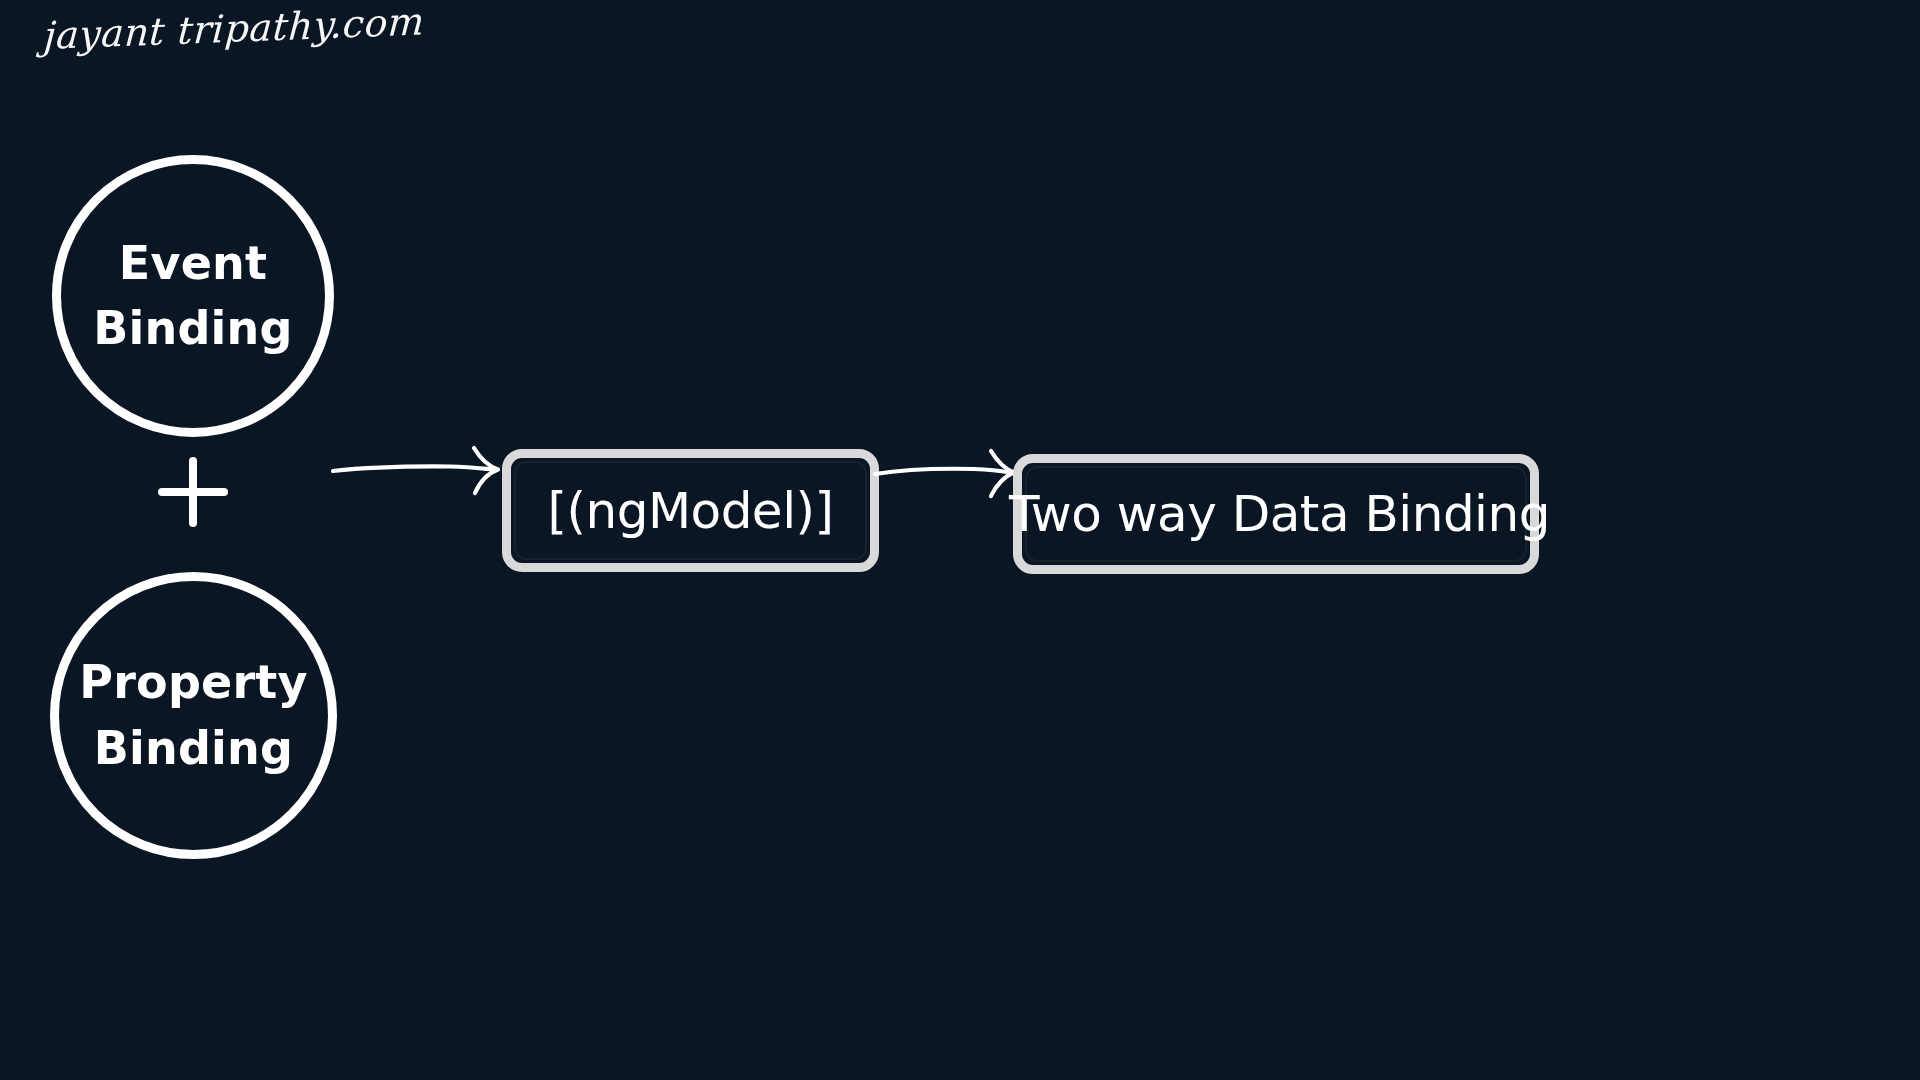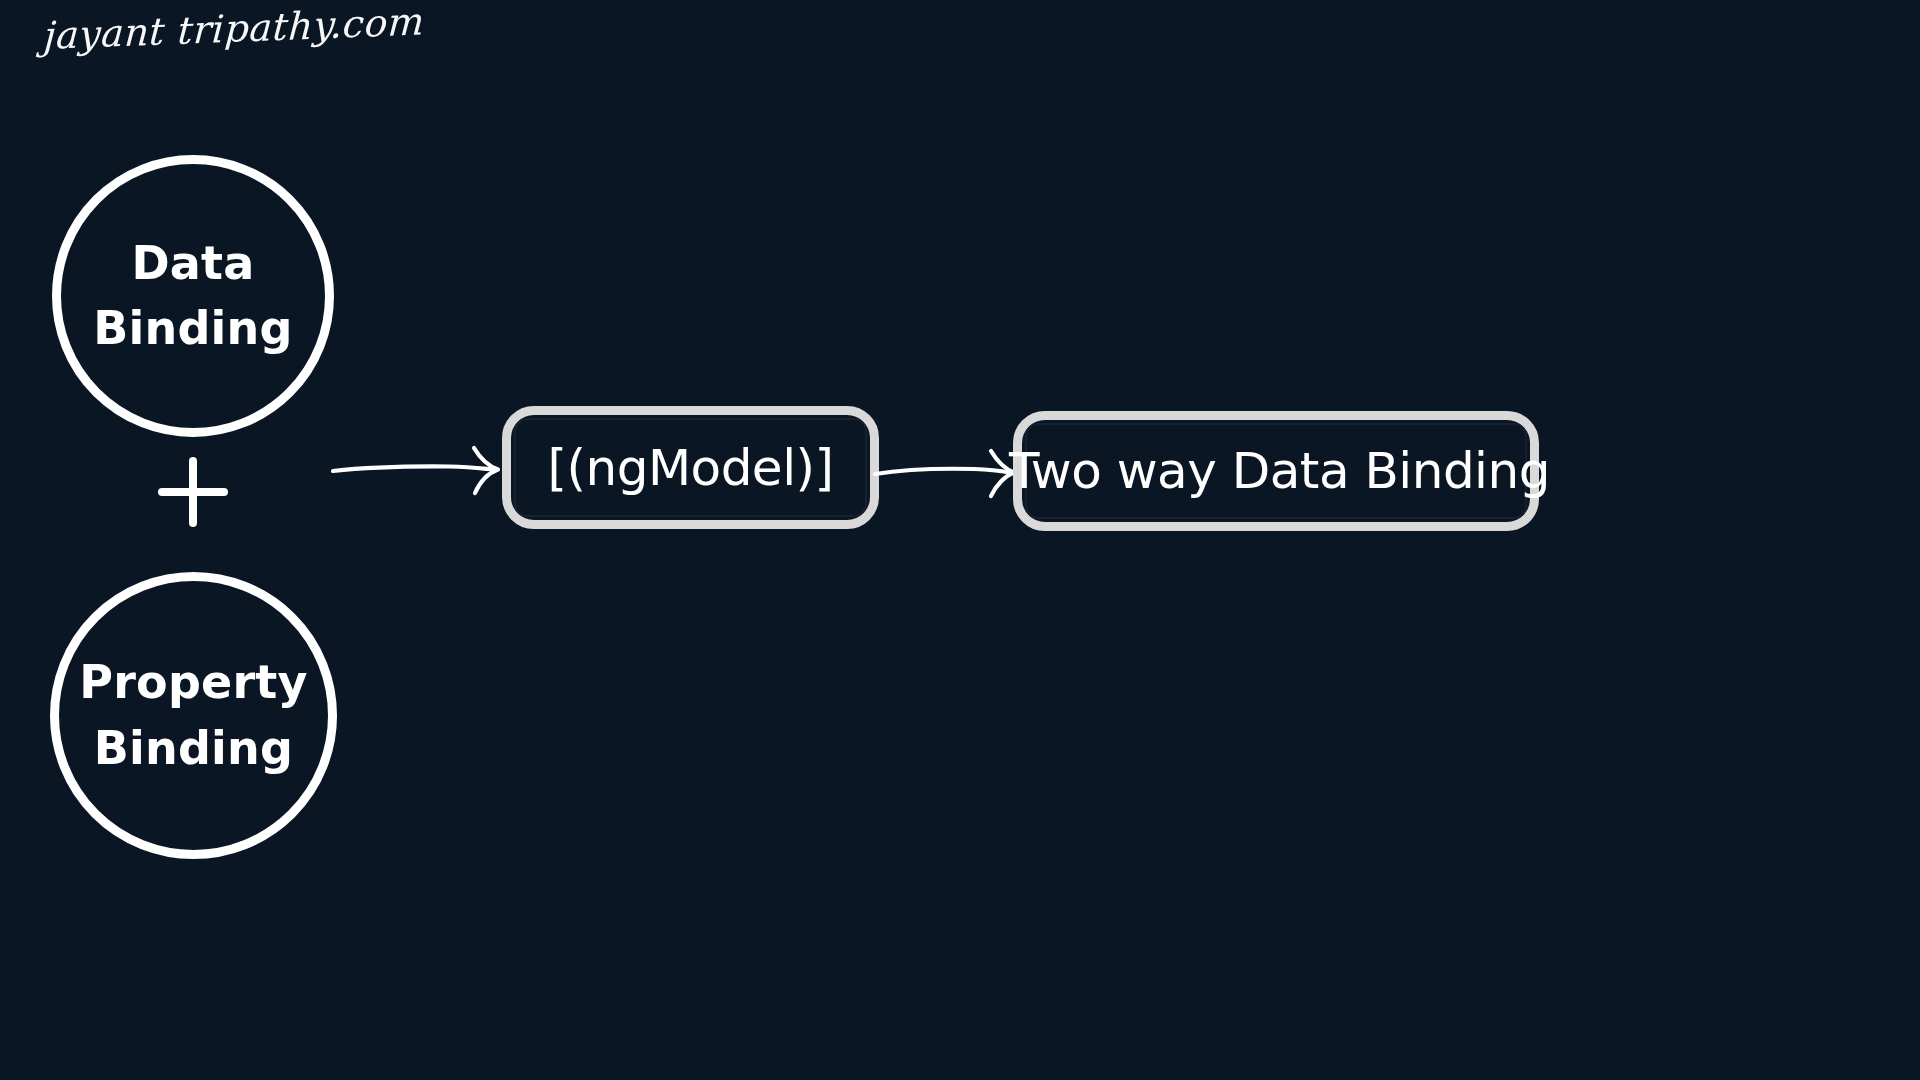--- a/index.html
+++ b/index.html
@@ -96,24 +96,25 @@
     width: 8px;
     height: 70px;
   }
 
   
   .node-box {
     position: absolute;
     box-sizing: border-box;
     background: #0b1624;
     border: 9px solid #d9d9d9;
-    border-radius: 32px;
+    border-radius: 20px;
     display: flex;
     align-items: center;
     justify-content: center;
+    margin-top: 43px;
   }
   .node-box::after {
     content: "";
     position: absolute;
     left: 3px;
     top: 3px;
     right: 3px;
     bottom: 3px;
     border: 2px solid #18222f;
     border-radius: 13px;
@@ -164,21 +165,21 @@
   }
 </style>
 </head>
 <body>
 
 <div id="stage">
 
   <div id="watermark">jayant tripathy.com</div>
 
   <div id="circle-event" class="node-circle">
-    <div class="circle-label">Data
+    <div class="circle-label">Event
 Binding</div>
   </div>
 
   <div id="plus-sign">
     <div class="bar-h"></div>
     <div class="bar-v"></div>
   </div>
 
   <div id="circle-property" class="node-circle">
     <div class="circle-label">Property

